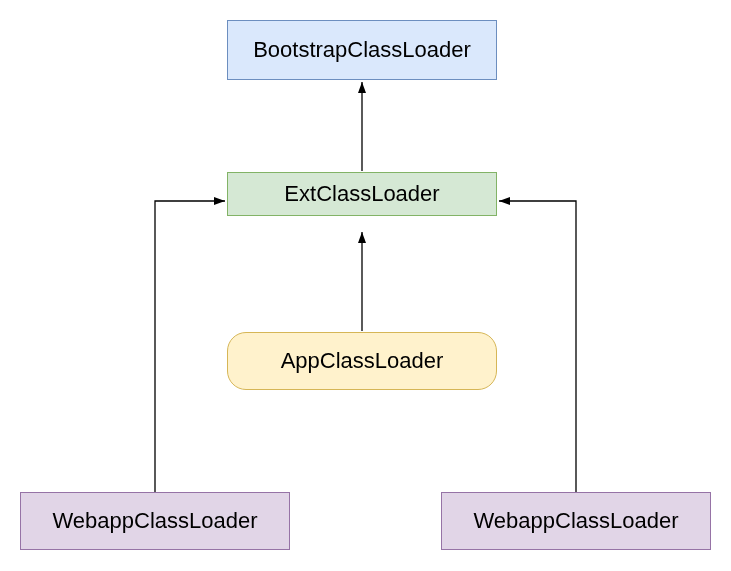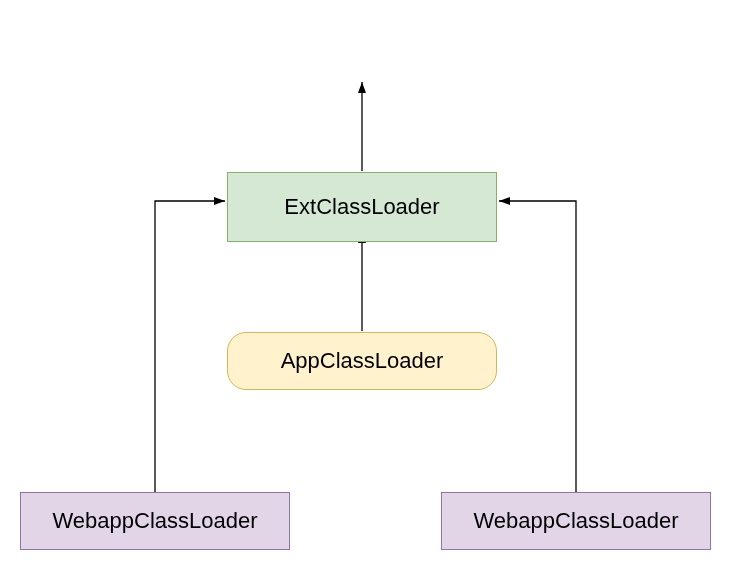--- a/index.html
+++ b/index.html
@@ -34,21 +34,21 @@
     border: 1.4px solid #000000;
     display: flex;
     align-items: center;
     justify-content: center;
     font-size: 22px;
     color: #000000;
     text-align: center;
     white-space: nowrap;
   }
   #node-bootstrap    { left: 227px; top: 20px;  width: 270px; height: 60px; }
-  #node-ext          { left: 227px; top: 172px; width: 270px; height: 70px; }
+  #node-ext          { left: 227px; top: 172px; width: 270px; height: 44px; }
   #node-app          { left: 227px; top: 332px; width: 270px; height: 58px; }
   #node-webapp-left  { left: 20px;  top: 492px; width: 270px; height: 58px; }
   #node-webapp-right { left: 441px; top: 492px; width: 270px; height: 58px; }
 </style>
 </head>
 <body>
 
 <div class="canvas">
 
   <svg class="edges-layer" viewBox="0 0 731 571" xmlns="http://www.w3.org/2000/svg">
@@ -56,20 +56,23 @@
       <marker id="arrowhead" markerUnits="userSpaceOnUse" markerWidth="12" markerHeight="10" refX="11" refY="4" orient="auto">
         <path d="M0,0 L11,4 L0,8 Z" fill="#000000"></path>
       </marker>
     </defs>
     <line class="edge" x1="362" y1="171" x2="362" y2="82" marker-end="url(#arrowhead)"></line>
     <line class="edge" x1="362" y1="331" x2="362" y2="232" marker-end="url(#arrowhead)"></line>
     <polyline class="edge" points="155,492 155,201 225,201" marker-end="url(#arrowhead)"></polyline>
     <polyline class="edge" points="576,492 576,201 499,201" marker-end="url(#arrowhead)"></polyline>
   </svg>
 
+  <div class="node" id="node-bootstrap" style="background-color: rgb(218, 232, 252); border-color: rgb(108, 142, 191); color: rgb(0, 0, 0);">
+    <span>BootstrapClassLoader</span>
+  </div>
 
   <div class="node" id="node-ext" style="background-color: rgb(213, 232, 212); border-color: rgb(130, 179, 102); color: rgb(0, 0, 0);">
     <span>ExtClassLoader</span>
   </div>
 
   <div class="node" id="node-app" style="background-color: rgb(255, 242, 204); border-color: rgb(214, 182, 86); color: rgb(0, 0, 0); border-radius: 19px;">
     <span>AppClassLoader</span>
   </div>
 
   <div class="node" id="node-webapp-left" style="background-color: rgb(225, 213, 231); border-color: rgb(150, 115, 166); color: rgb(0, 0, 0);">

